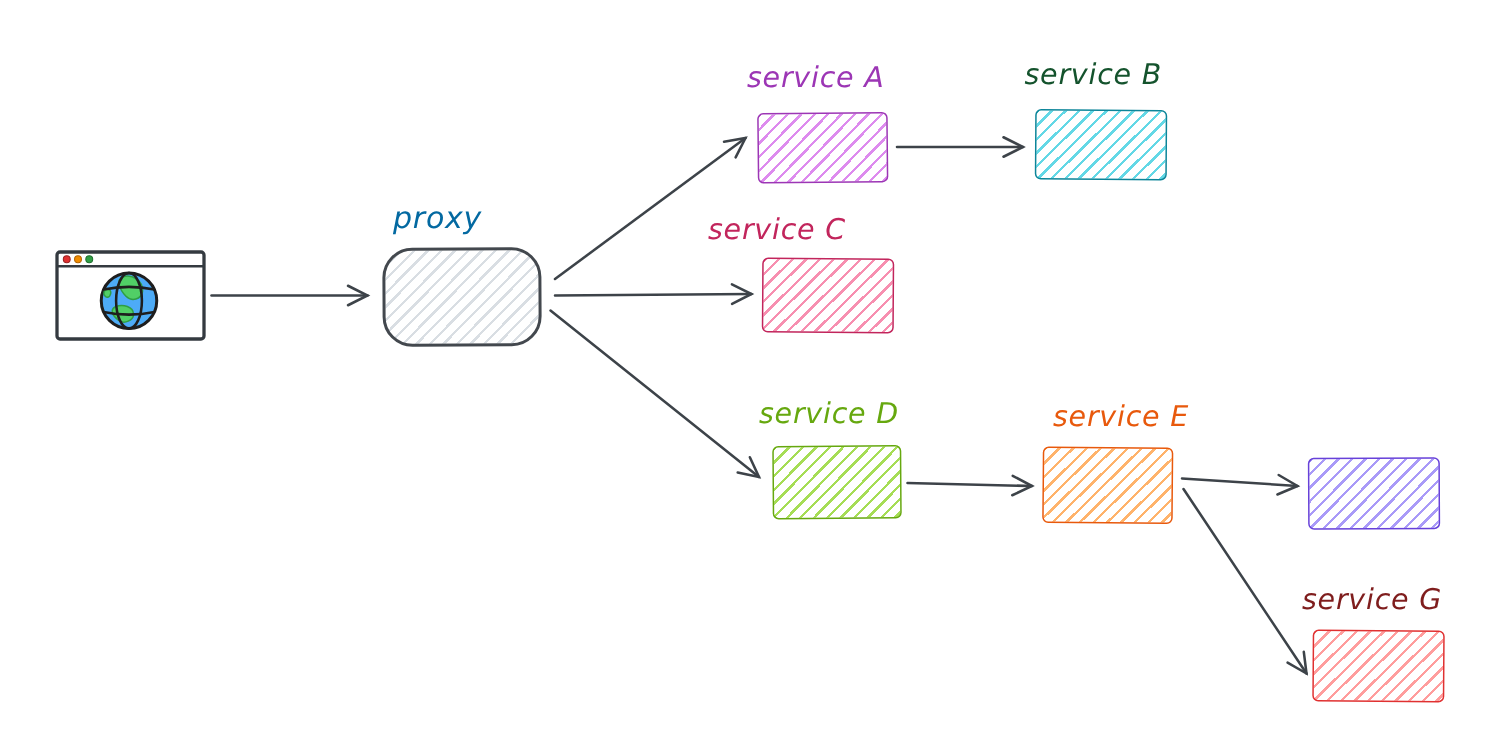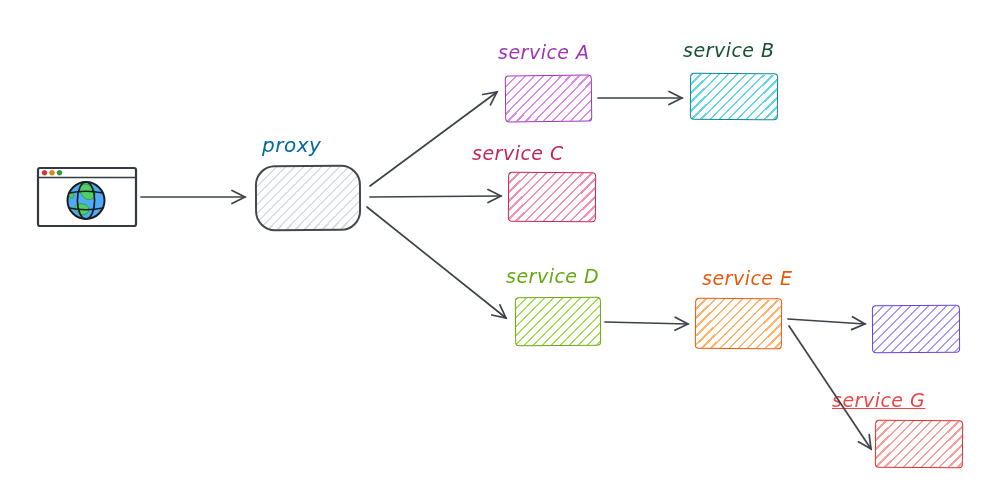--- a/index.html
+++ b/index.html
@@ -55,21 +55,21 @@
   <div class="node" style="left: 508px; top: 172px; width: 88px; height: 50px; transform: rotate(0.4deg); border-color: rgb(194, 37, 92); background-image: repeating-linear-gradient(135deg, rgb(247, 143, 176) 0px, rgb(247, 143, 176) 1.6px, transparent 1.6px, transparent 6.4px);"></div>
 
   <div class="node-label" style="left: 506px; top: 266px; width: 104px; color: rgb(102, 168, 15);">service D</div>
   <div class="node" style="left: 515px; top: 297px; width: 86px; height: 49px; transform: rotate(-0.4deg); border-color: rgb(102, 168, 15); background-image: repeating-linear-gradient(135deg, rgb(166, 221, 85) 0px, rgb(166, 221, 85) 1.6px, transparent 1.6px, transparent 6.4px);"></div>
 
   <div class="node-label" style="left: 686px; top: 268px; width: 104px; color: rgb(232, 89, 12); margin-left: 16px;">service E</div>
   <div class="node" style="left: 695px; top: 298px; width: 87px; height: 51px; transform: rotate(0.5deg); border-color: rgb(232, 89, 12); background-image: repeating-linear-gradient(135deg, rgb(255, 179, 107) 0px, rgb(255, 179, 107) 1.6px, transparent 1.6px, transparent 6.4px);"></div>
 
   <div class="node" style="left: 872px; top: 305px; width: 88px; height: 48px; transform: rotate(-0.3deg); border-color: rgb(103, 65, 217); background-image: repeating-linear-gradient(135deg, rgb(169, 154, 248) 0px, rgb(169, 154, 248) 1.6px, transparent 1.6px, transparent 6.4px);"></div>
 
-  <div class="node-label" style="left: 832px; top: 390px; width: 104px; color: #ef4444; text-decoration: underline;">service G</div>
+  <div class="node-label" style="left: 868px; top: 390px; width: 104px; color: #7f1d1d;">service G</div>
   <div class="node" style="left: 875px; top: 420px; width: 88px; height: 48px; transform: rotate(0.4deg); border-color: rgb(224, 49, 49); background-image: repeating-linear-gradient(135deg, rgb(255, 157, 157) 0px, rgb(255, 157, 157) 1.6px, transparent 1.6px, transparent 6.4px);"></div>
 
   <svg class="arrows" width="1005" height="496">
     <defs>
       <marker id="ah" markerUnits="userSpaceOnUse" markerWidth="36" markerHeight="36" refX="18" refY="18" orient="auto">
         <path d="M5,11.5 L18,18 L5,24.5" fill="none" stroke="#3d4349" stroke-width="1.7" stroke-linecap="round"></path>
       </marker>
     </defs>
     <g stroke="#3d4349" stroke-width="1.7" stroke-linecap="round" fill="none">
       <line x1="141" y1="197" x2="245" y2="197" marker-end="url(#ah)"></line>

